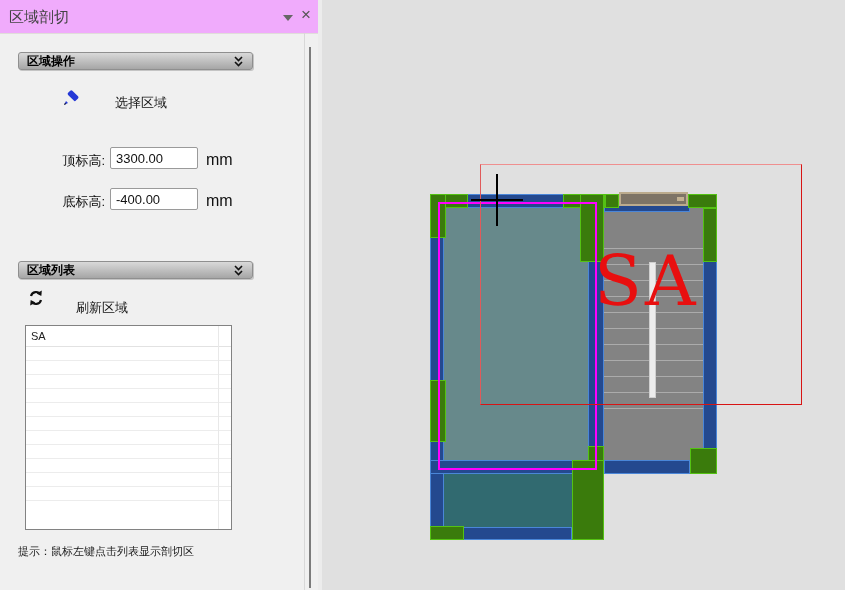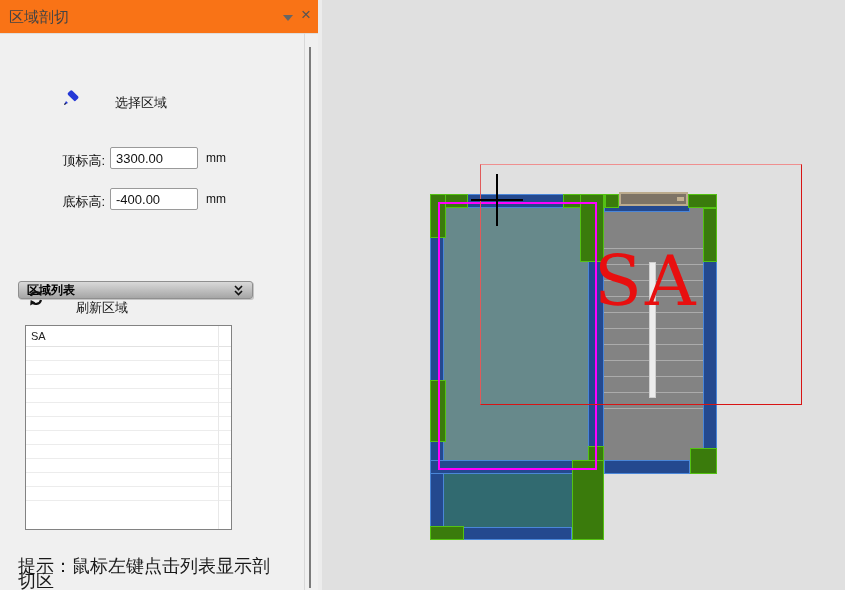--- a/index.html
+++ b/index.html
@@ -3,53 +3,53 @@
 <meta charset="utf-8">
 <style>
   html,body{margin:0;padding:0;}
   body{
     width:845px;height:590px;position:relative;overflow:hidden;
     font-family:"Liberation Sans","DejaVu Sans",sans-serif;
     background:#e0e0e0;
   }
   
   .panel{position:absolute;left:0;top:0;width:322px;height:590px;background:#f0f0f0;}
-  .titlebar{position:absolute;left:0;top:0;width:322px;height:33px;background:#f97316;border-bottom:1px solid #e0ddda;padding-left:44px;}
+  .titlebar{position:absolute;left:0;top:0;width:322px;height:33px;background:#f0abfc;border-bottom:1px solid #e0ddda;padding-left:44px;}
   .titlebar .title{position:absolute;left:9px;top:8px;font-size:15px;color:#444;}
   .caret{position:absolute;left:283px;top:15px;width:0;height:0;border-left:5px solid transparent;border-right:5px solid transparent;border-top:6px solid #666;cursor:pointer;}
   .closex{position:absolute;left:301px;top:5px;font-size:17px;color:#555;cursor:pointer;line-height:20px;}
   .vsep{position:absolute;left:304px;top:33px;width:1px;height:557px;background:#d8d8d8;}
   .slider{position:absolute;left:309px;top:47px;width:2px;height:541px;background:#7b7b7b;}
   .canvas-edge{position:absolute;left:318px;top:0;width:4px;height:590px;background:#ececec;border-right:1px solid #cfcfcf;}
 
   .secbar{position:absolute;left:18px;width:235px;height:18px;
     background:linear-gradient(#d9d9d9,#a6a6a6);
     border:1px solid #8f8f8f;border-radius:3px;box-shadow:1px 1px 0 rgba(0,0,0,.18);
     box-sizing:border-box;font-size:12px;font-weight:bold;color:#000;line-height:16px;
     padding-left:8px;cursor:pointer;}
   .secbar svg{position:absolute;right:8px;top:3px;}
 
   .rowlabel{position:absolute;font-size:13px;color:#111;}
   .field-label{position:absolute;width:56px;text-align:right;font-size:13px;color:#111;}
   .tbox{position:absolute;width:88px;height:22px;border:1px solid #9a9a9a;border-radius:2px;
     background:#fff;font-size:13px;color:#111;padding:0 5px;box-sizing:border-box;
     font-family:"Liberation Sans","DejaVu Sans",sans-serif;}
-  .unit{position:absolute;font-size:12px;color:#111;text-align:center;}
+  .unit{position:absolute;font-size:16px;color:#111;text-align:center;}
 
   .listbox{position:absolute;left:25px;top:325px;width:207px;height:205px;background:#fff;
     border:1px solid #828282;box-sizing:border-box;}
   .list-colline{position:absolute;left:192px;top:0;width:1px;height:100%;background:#e8e8e8;}
   .list-header{position:relative;height:23px;line-height:23px;font-size:12px;color:#111;
     padding-left:6px;border-bottom:1px solid #c6c6c6;}
   .list-header .hline{position:absolute;left:192px;top:0;width:1px;height:23px;background:#c6c6c6;}
   .list-row{height:20px;line-height:20px;font-size:11px;color:#222;padding-left:5px;
     border-bottom:1px solid #e2e2e2;cursor:pointer;}
   .list-row-empty{height:13px;border-bottom:1px solid #ececec;}
 
-  .hint{position:absolute;left:18px;top:544px;width:266px;font-size:18px;line-height:15px;color:#1a1a1a;margin-top:15px;}
+  .hint{position:absolute;left:18px;top:544px;width:266px;font-size:11px;line-height:15px;color:#1a1a1a;}
 
   .icon-btn{position:absolute;cursor:pointer;}
 
   
   .canvas{position:absolute;left:322px;top:0;width:523px;height:590px;background:#e0e0e0;cursor:crosshair;}
   .abs{position:absolute;box-sizing:border-box;}
   .wall{position:absolute;background:#24498f;border:1px solid #4a86d8;box-sizing:border-box;}
   .col{position:absolute;background:#3a7b0c;border:1px solid #54c213;box-sizing:border-box;}
   .stepline{position:absolute;height:1px;background:#ababab;}
   .region-label{position:absolute;font-family:"DejaVu Serif","Liberation Serif",serif;
@@ -59,39 +59,46 @@
 <body>
 
 <div class="panel">
 
   <div class="titlebar">
     <span class="title">区域剖切</span>
   </div>
   <div class="caret"></div>
   <div class="closex">×</div>
 
+  <div class="secbar" style="top:52px;">
+    <span>区域操作</span>
+    <svg width="11" height="12" viewBox="0 0 11 12">
+      <path d="M2 1 L5.5 4.5 L9 1" fill="none" stroke="#111" stroke-width="1.6"></path>
+      <path d="M2 6 L5.5 9.5 L9 6" fill="none" stroke="#111" stroke-width="1.6"></path>
+    </svg>
+  </div>
 
   <div class="icon-btn" style="left:60px;top:89px;width:20px;height:20px;">
     <svg width="20" height="20" viewBox="0 0 20 20">
       <rect x="7" y="3" width="11" height="6" rx="1.5" fill="#2438d6" transform="rotate(45 12 7)"></rect>
       <path d="M4 16 L8 14 L6 12 Z" fill="#2438d6"></path>
       <path d="M4 16 L6.2 15 L5 13.8 Z" fill="#1a1a1a"></path>
     </svg>
   </div>
   <span class="rowlabel" style="left:115px;top:94px;">选择区域</span>
 
   <span class="field-label" style="left:49px;top:152px;">顶标高:</span>
   <input class="tbox" style="left: 110px; top: 147px;" type="text" value="3300.00">
   <span class="unit" style="left:206px;top:151px;">mm</span>
 
   <span class="field-label" style="left:49px;top:193px;">底标高:</span>
   <input class="tbox" style="left: 110px; top: 188px;" type="text" value="-400.00">
   <span class="unit" style="left:206px;top:192px;">mm</span>
 
-  <div class="secbar" style="top:261px;margin-top:20px;">
+  <div class="secbar" style="top:261px;">
     <span>区域列表</span>
     <svg width="11" height="12" viewBox="0 0 11 12">
       <path d="M2 1 L5.5 4.5 L9 1" fill="none" stroke="#111" stroke-width="1.6"></path>
       <path d="M2 6 L5.5 9.5 L9 6" fill="none" stroke="#111" stroke-width="1.6"></path>
     </svg>
   </div>
 
   <div class="icon-btn" style="left:27px;top:289px;width:18px;height:18px;">
     <svg width="18" height="18" viewBox="0 0 18 18">
       <path d="M4 7 A5.2 5.2 0 0 1 13.5 5.5" fill="none" stroke="#111" stroke-width="2.2"></path>

